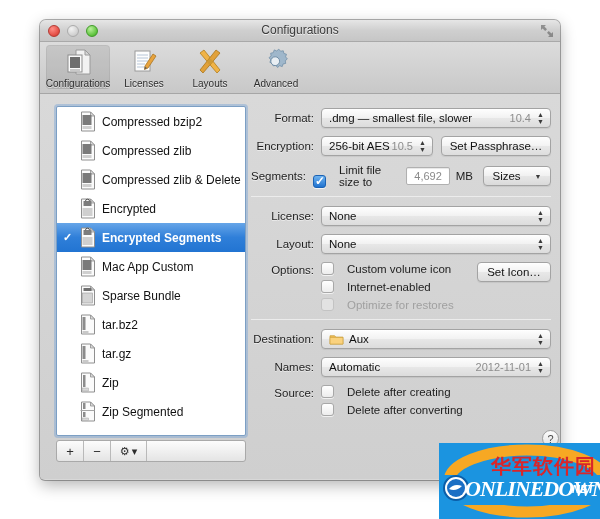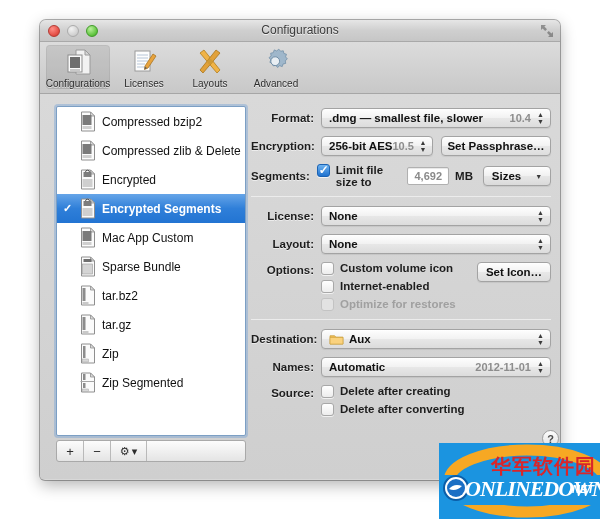--- a/index.html
+++ b/index.html
@@ -104,21 +104,21 @@
     display: flex; align-items: stretch;
   }
   .sb-btn {
     width: 27px; display: flex; align-items: center; justify-content: center;
     border-right: 1px solid #b9b9b9; font-size: 13px; color: #2c2c2c; cursor: default;
   }
   .sb-btn.gear { width: 36px; gap: 2px; font-size: 11px; }
   .sb-spacer { flex: 1; }
 
   
-  .panel { flex: 1; padding: 14px 14px 0 6px; position: relative; font-weight: bold; }
+  .panel { flex: 1; padding: 14px 14px 0 6px; position: relative; }
   .row { display: flex; align-items: center; margin-bottom: 8px; }
   .row-label {
     width: 70px; text-align: right; padding-right: 7px;
     font-size: 11.5px; color: #1d1d1d;
     text-shadow: 0 1px 0 rgba(255,255,255,.55);
   }
   .row-label.top { align-self: flex-start; padding-top: 2px; }
 
   
   .popup {
@@ -157,21 +157,21 @@
   }
 
   .field {
     height: 18px; width: 52px; background: #ffffff;
     border: 1px solid #b0b0b0; border-radius: 2px;
     display: flex; align-items: center; justify-content: center;
     font-size: 11px; color: #8a8a8a;
     box-shadow: inset 0 1px 1px rgba(0,0,0,.10);
   }
 
-  .cbrow { display: flex; align-items: flex-start; gap: 6px; font-size: 11.5px; color: #1d1d1d; }
+  .cbrow { display: flex; align-items: flex-end; gap: 13px; font-size: 11.5px; color: #1d1d1d; }
   .cbrow.disabled { color: #a0a0a0; }
   .cb {
     width: 13px; height: 13px; border-radius: 3px; flex: 0 0 13px;
     background: linear-gradient(to bottom, #ffffff, #ededed);
     border: 1px solid #a8a8a8;
     box-shadow: 0 1px 0 rgba(255,255,255,.7);
   }
   .cb.on {
     background: linear-gradient(to bottom, #6fb3f0, #1f72cf);
     border: 1px solid #1a62b4;
@@ -310,20 +310,30 @@
               <span class="list-label">Compressed bzip2</span>
             </div>
             <div class="list-row">
               <span class="check"></span>
               <span class="doc-icon"><svg viewBox="0 0 17 21" width="18" height="21">
                   <path d="M2 1 h9 l4 4 v15 h-13 z" fill="#fbfbfb" stroke="#8f8f8f" stroke-width="1"></path>
                   <path d="M11 1 l4 4 h-4 z" fill="#dcdcdc" stroke="#8f8f8f" stroke-width=".8"></path>
                   <rect x="3" y="4" width="9" height="10" fill="#7a7a7a"></rect>
                   <rect x="3" y="15" width="9" height="3" fill="#cfcfcf"></rect>
                 </svg></span>
+              <span class="list-label">Compressed zlib</span>
+            </div>
+            <div class="list-row">
+              <span class="check"></span>
+              <span class="doc-icon"><svg viewBox="0 0 17 21" width="18" height="21">
+                  <path d="M2 1 h9 l4 4 v15 h-13 z" fill="#fbfbfb" stroke="#8f8f8f" stroke-width="1"></path>
+                  <path d="M11 1 l4 4 h-4 z" fill="#dcdcdc" stroke="#8f8f8f" stroke-width=".8"></path>
+                  <rect x="3" y="4" width="9" height="10" fill="#7a7a7a"></rect>
+                  <rect x="3" y="15" width="9" height="3" fill="#cfcfcf"></rect>
+                </svg></span>
               <span class="list-label">Compressed zlib &amp; Delete</span>
             </div>
             <div class="list-row">
               <span class="check"></span>
               <span class="doc-icon"><svg viewBox="0 0 17 21" width="18" height="21">
                   <path d="M2 1 h9 l4 4 v15 h-13 z" fill="#fbfbfb" stroke="#8f8f8f" stroke-width="1"></path>
                   <path d="M11 1 l4 4 h-4 z" fill="#dcdcdc" stroke="#8f8f8f" stroke-width=".8"></path>
                   <rect x="4" y="3" width="8" height="5" fill="#7d7d7d"></rect>
                   <path d="M6 3.2 a2 2 0 0 1 4 0" fill="none" stroke="#555" stroke-width="1"></path>
                   <rect x="3" y="10" width="10" height="8" fill="#cfcfcf"></rect>

